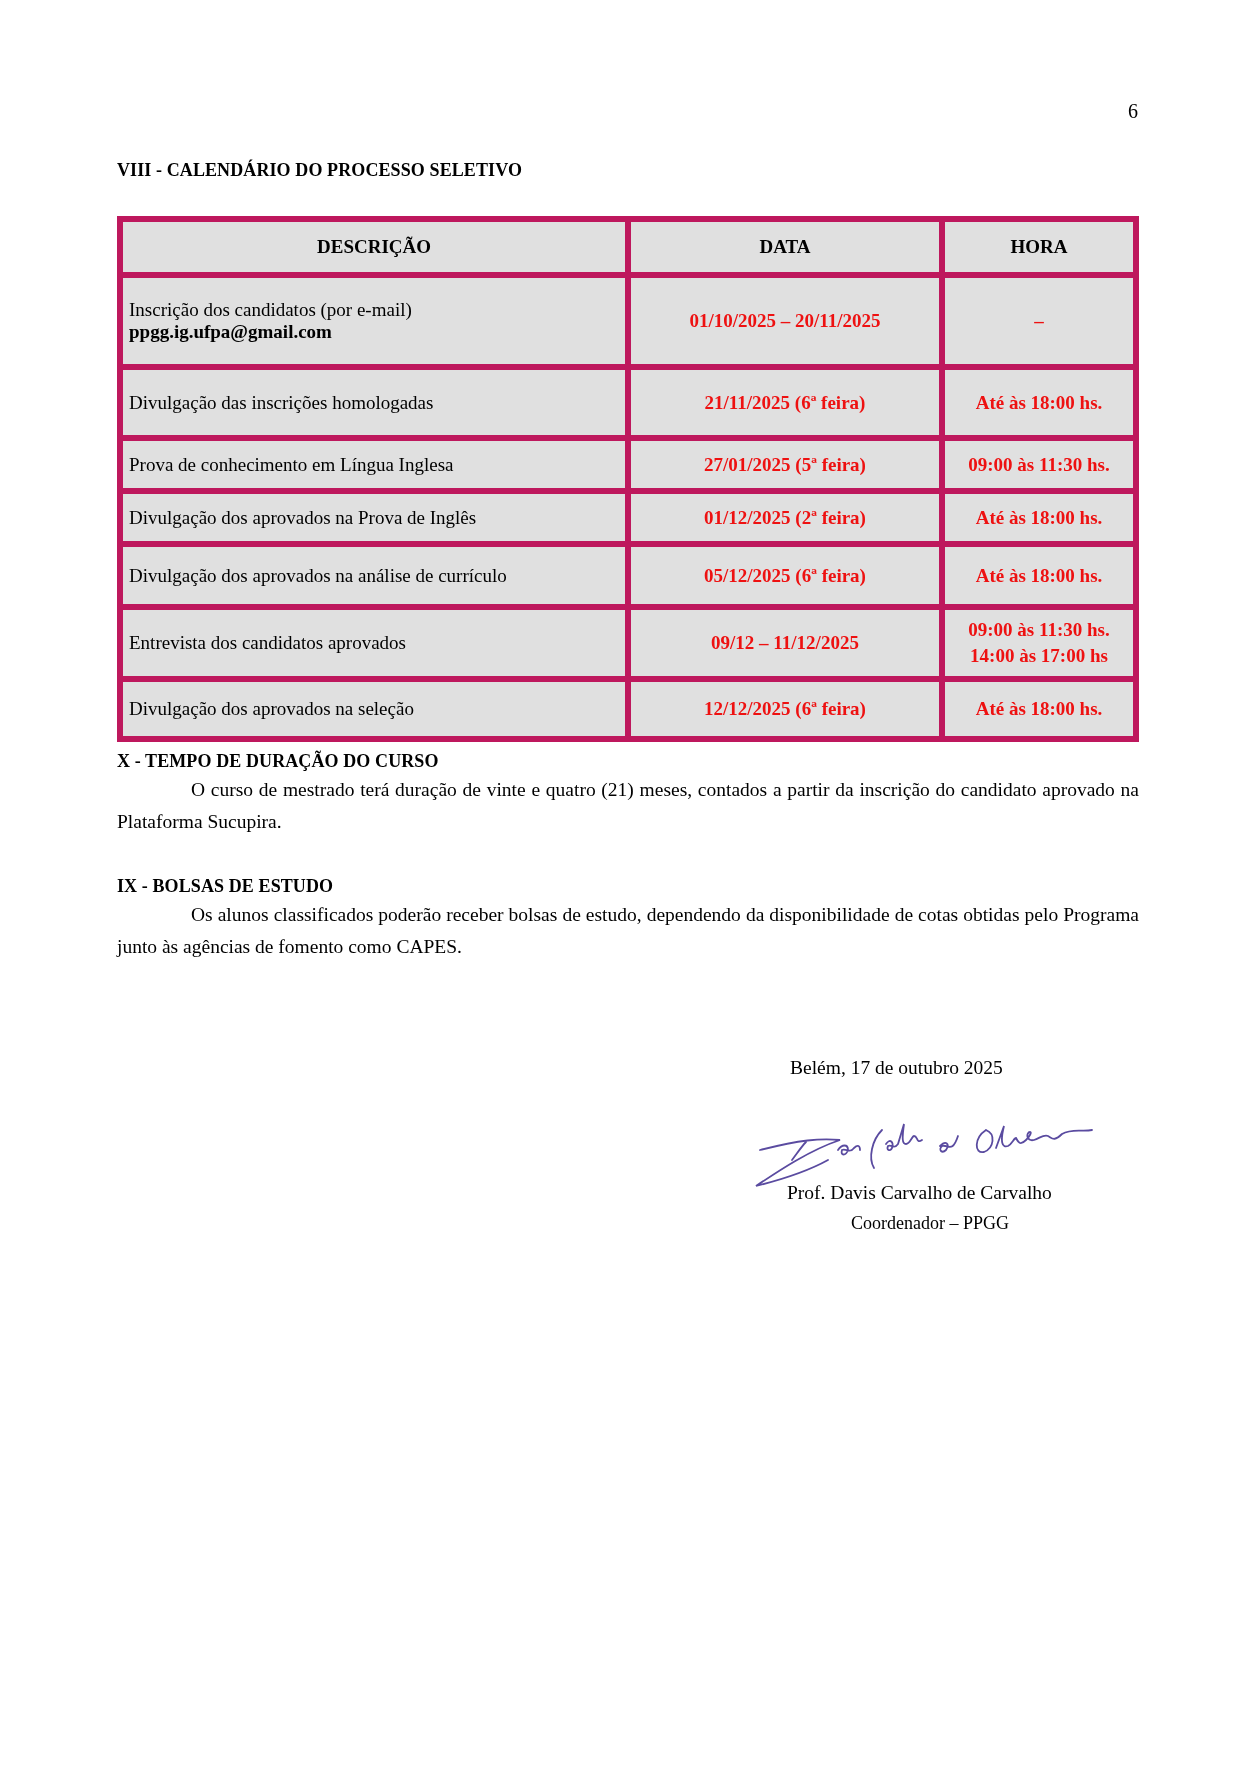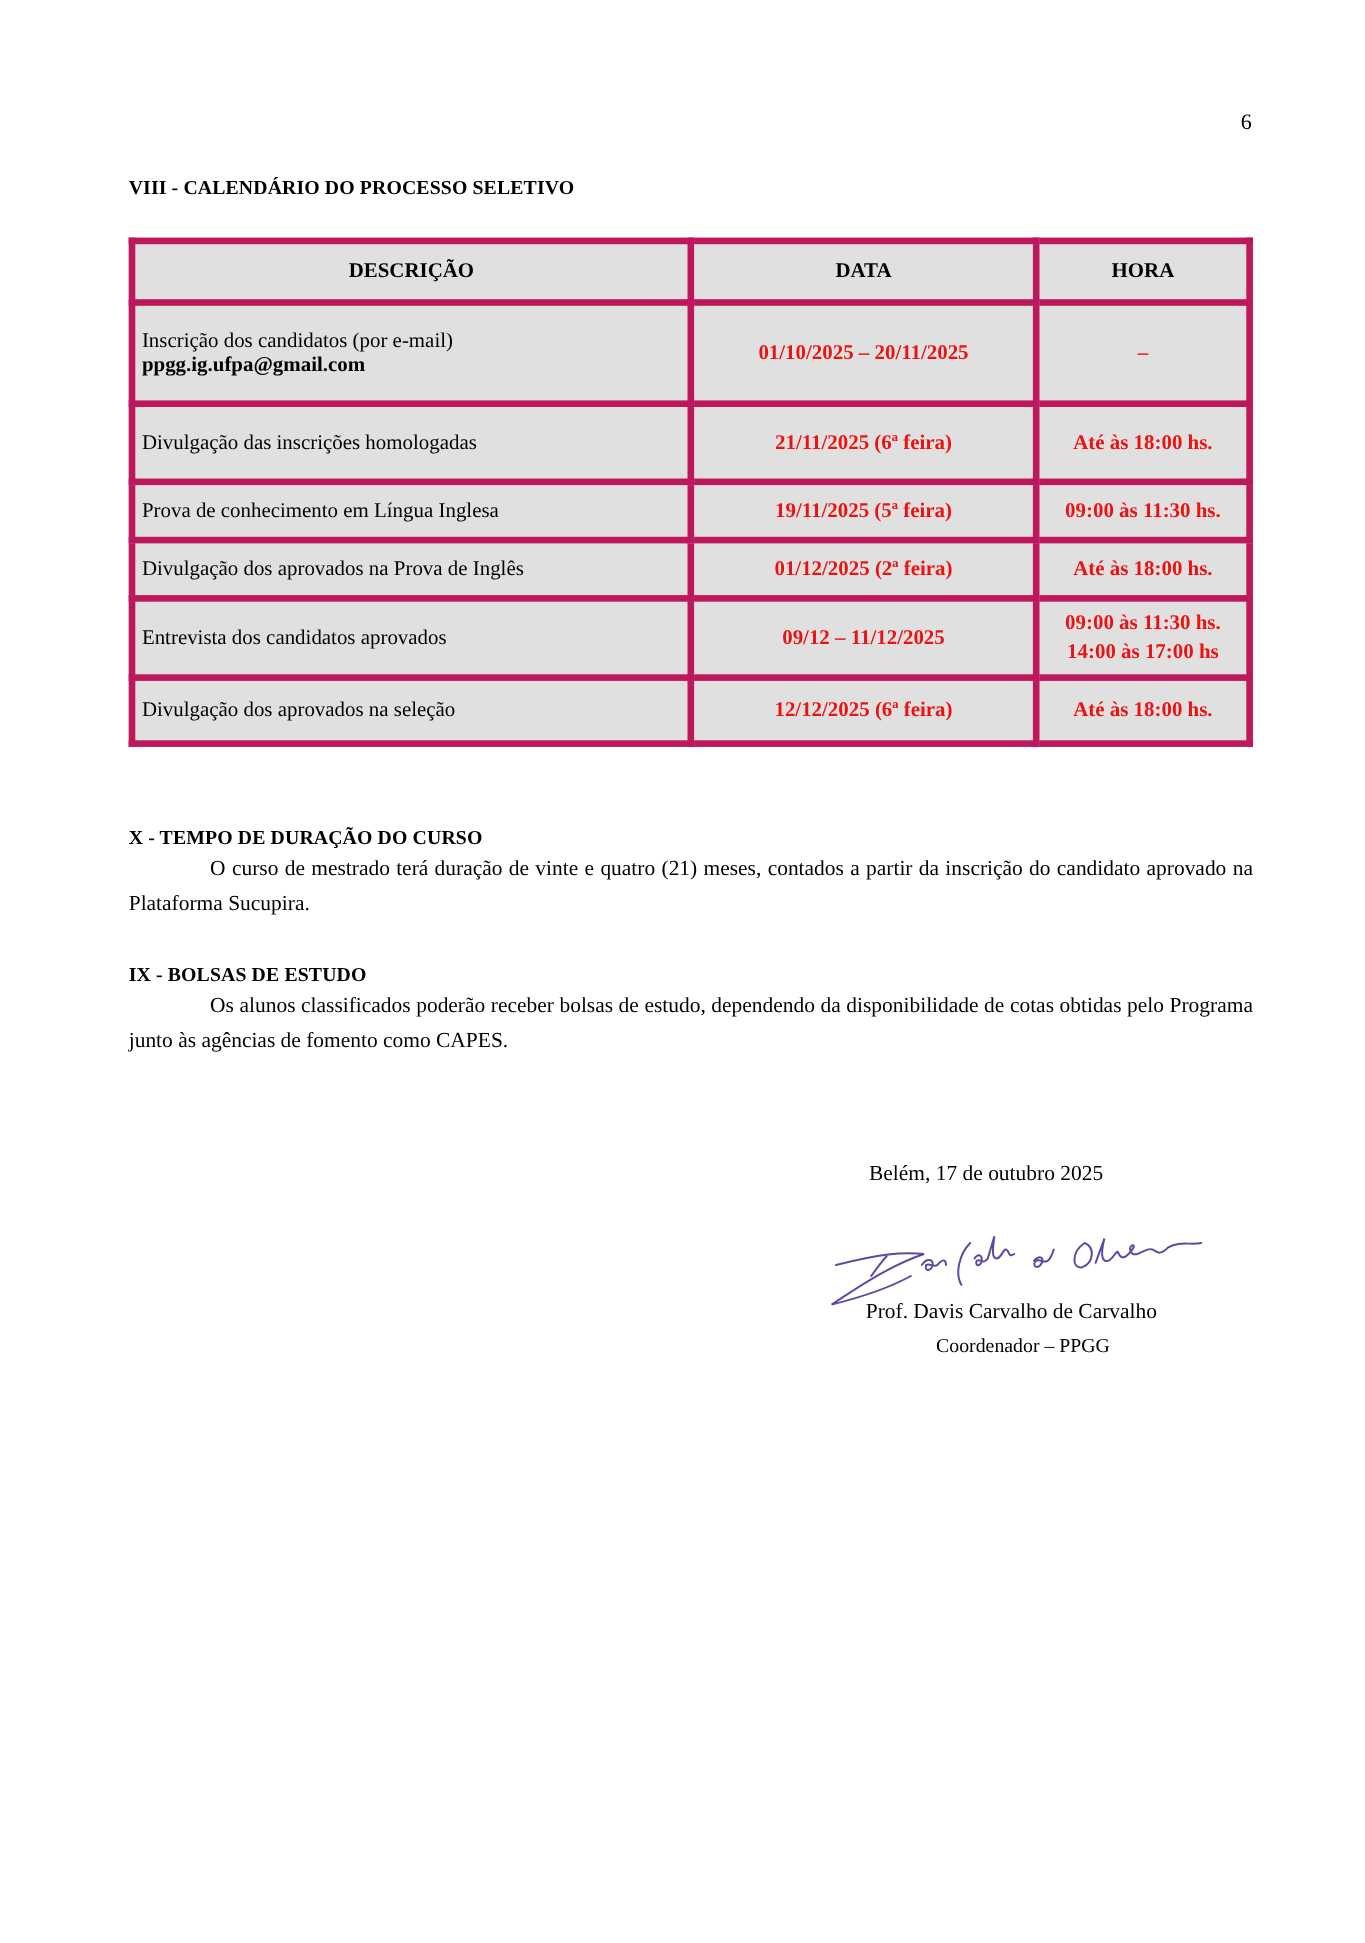--- a/index.html
+++ b/index.html
@@ -42,26 +42,31 @@
     <td class="c2">01/10/2025 – 20/11/2025</td>
     <td class="c3">–</td>
   </tr>
   <tr style="height:71px;">
     <td class="c1">Divulgação das inscrições homologadas</td>
     <td class="c2">21/11/2025 (6ª feira)</td>
     <td class="c3">Até às 18:00 hs.</td>
   </tr>
   <tr style="height:53px;">
     <td class="c1">Prova de conhecimento em Língua Inglesa</td>
-    <td class="c2">19/11/2025 (5ª feira)</td>
+    <td class="c2">27/01/2025 (5ª feira)</td>
     <td class="c3">09:00 às 11:30 hs.</td>
   </tr>
   <tr style="height:53px;">
     <td class="c1">Divulgação dos aprovados na Prova de Inglês</td>
     <td class="c2">01/12/2025 (2ª feira)</td>
+    <td class="c3">Até às 18:00 hs.</td>
+  </tr>
+  <tr style="height:63px;">
+    <td class="c1">Divulgação dos aprovados na análise de currículo</td>
+    <td class="c2">05/12/2025 (6ª feira)</td>
     <td class="c3">Até às 18:00 hs.</td>
   </tr>
   <tr style="height:72px;margin-left:16px;">
     <td class="c1">Entrevista dos candidatos aprovados</td>
     <td class="c2">09/12 – 11/12/2025</td>
     <td class="c3">
       <div>09:00 às 11:30 hs.</div>
       <div>14:00 às 17:00 hs</div>
     </td>
   </tr>

